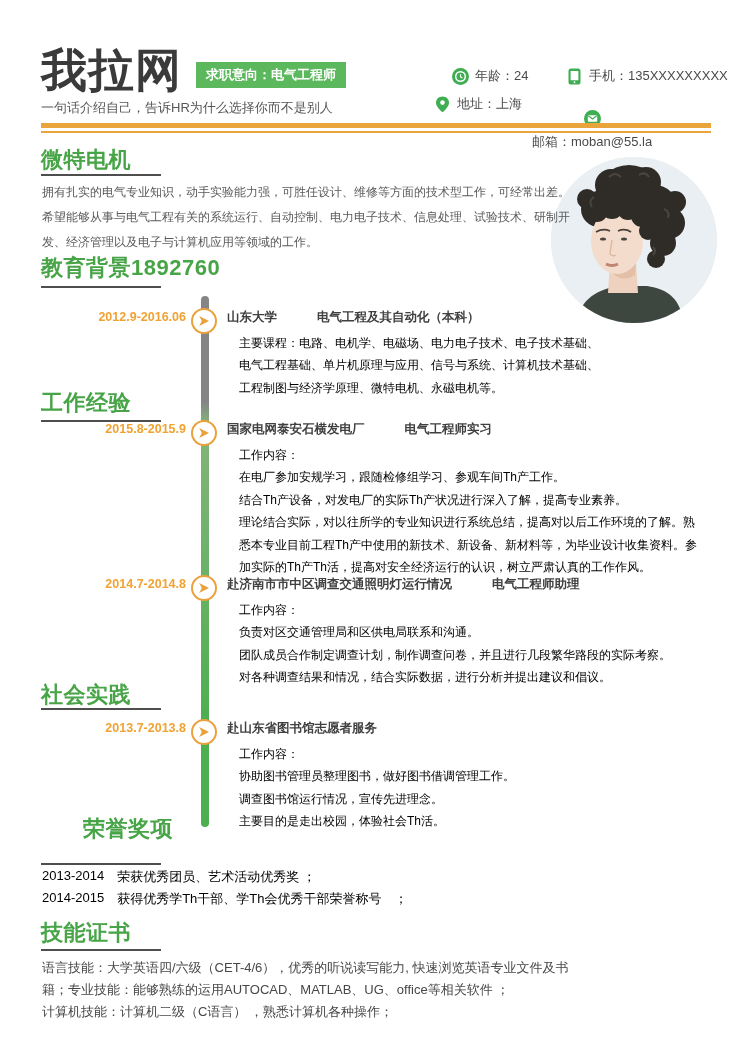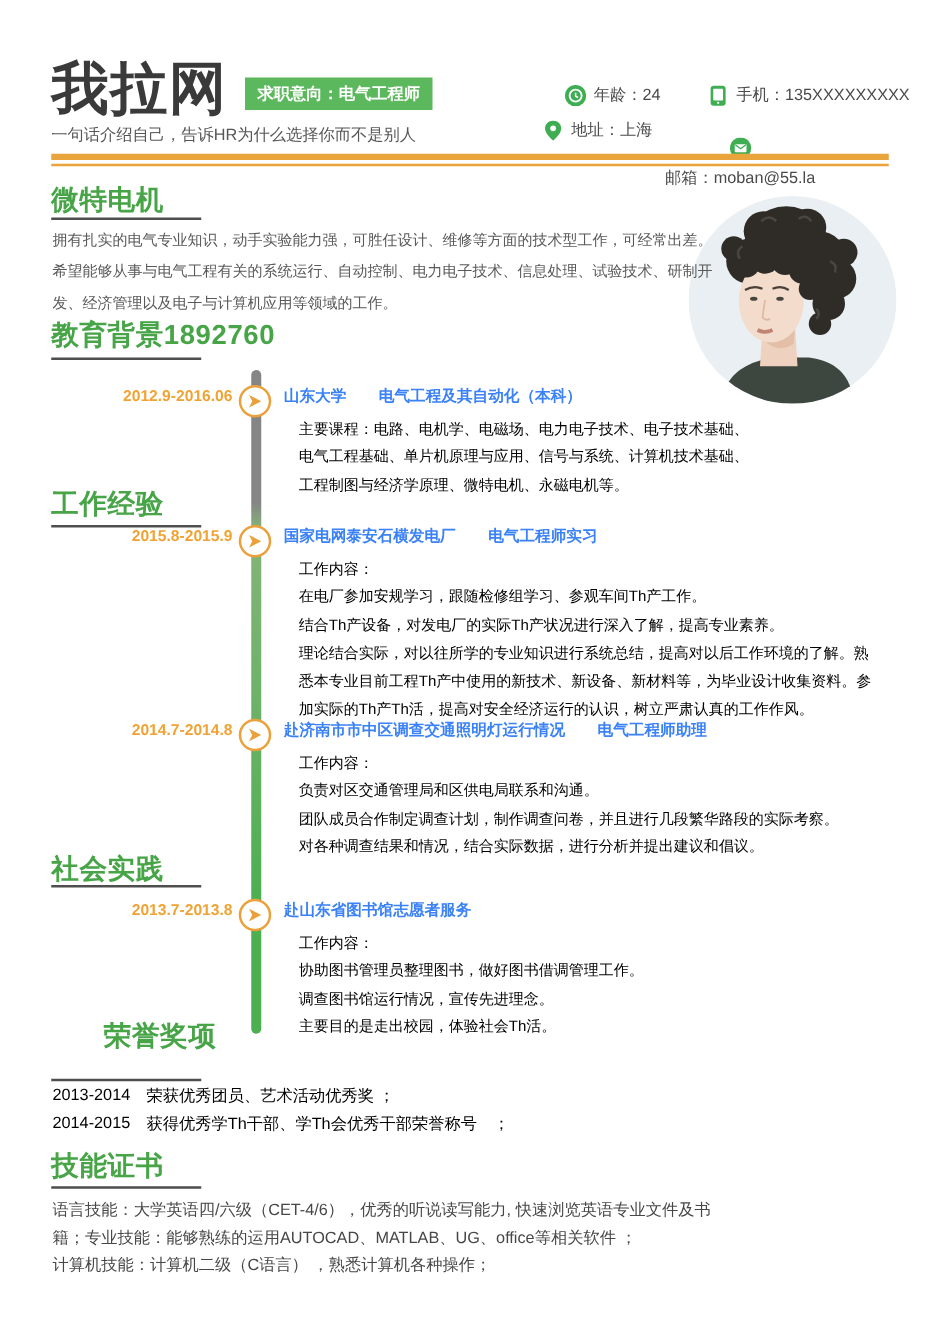--- a/index.html
+++ b/index.html
@@ -26,22 +26,22 @@
   .body-txt{position:absolute;left:42px;top:180px;font-size:12px;line-height:25px;color:#595959;}
   
   .tl-line{position:absolute;left:201px;top:296px;width:8px;height:531px;border-radius:4px;
            background:linear-gradient(to bottom,#858585 0%,#858585 20%,#83b478 24%,
                       #6db269 50%,#4caf50 80%,#4caf50 100%);}
   .t-entry{position:absolute;left:0;width:750px;}
   .t-date{position:absolute;left:30px;top:1px;width:156px;text-align:right;
           font-size:12.5px;font-weight:bold;color:#f0a232;}
   .t-marker{position:absolute;left:191px;top:-1px;width:22px;height:22px;border:2px solid #eaa13c;
             border-radius:50%;background:#fff;display:flex;align-items:center;justify-content:center;}
-  .t-title{position:absolute;left:227px;top:0;display:flex;gap:26px;
-           font-size:12.5px;font-weight:bold;color:#3b82f6;white-space:nowrap;}
+  .t-title{position:absolute;left:227px;top:0;display:flex;gap:40px;
+           font-size:12.5px;font-weight:bold;color:#404040;white-space:nowrap;}
   .t-body{position:absolute;left:239px;top:23px;font-size:12px;line-height:22.4px;color:#000000;}
   
   .honor-row{position:absolute;left:42px;display:flex;gap:13px;font-size:13px;color:#000000;}
   .skills-body{position:absolute;left:42px;top:957px;font-size:13px;line-height:22px;color:#474747;}
 </style>
 </head>
 <body>
 
 <div class="page">
 

